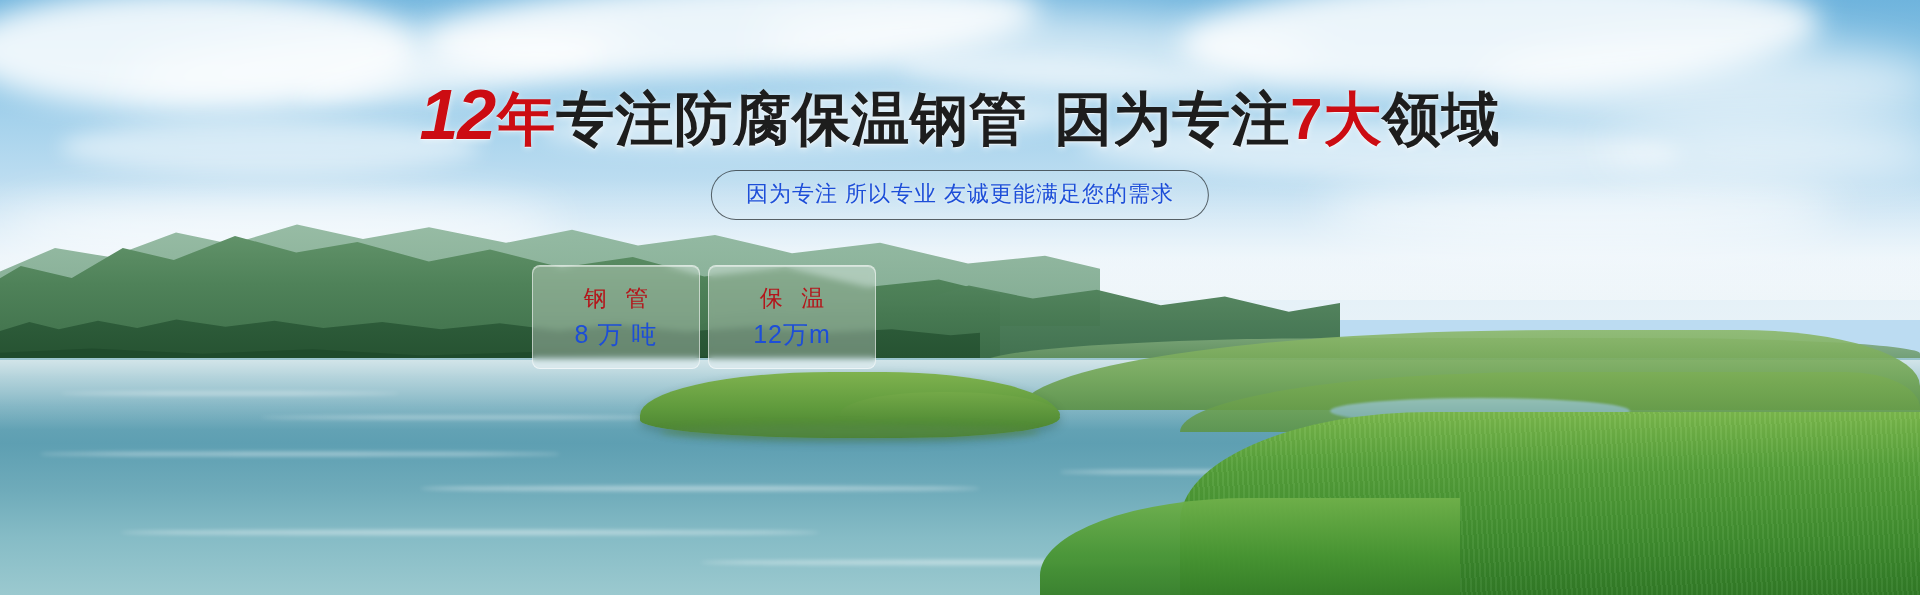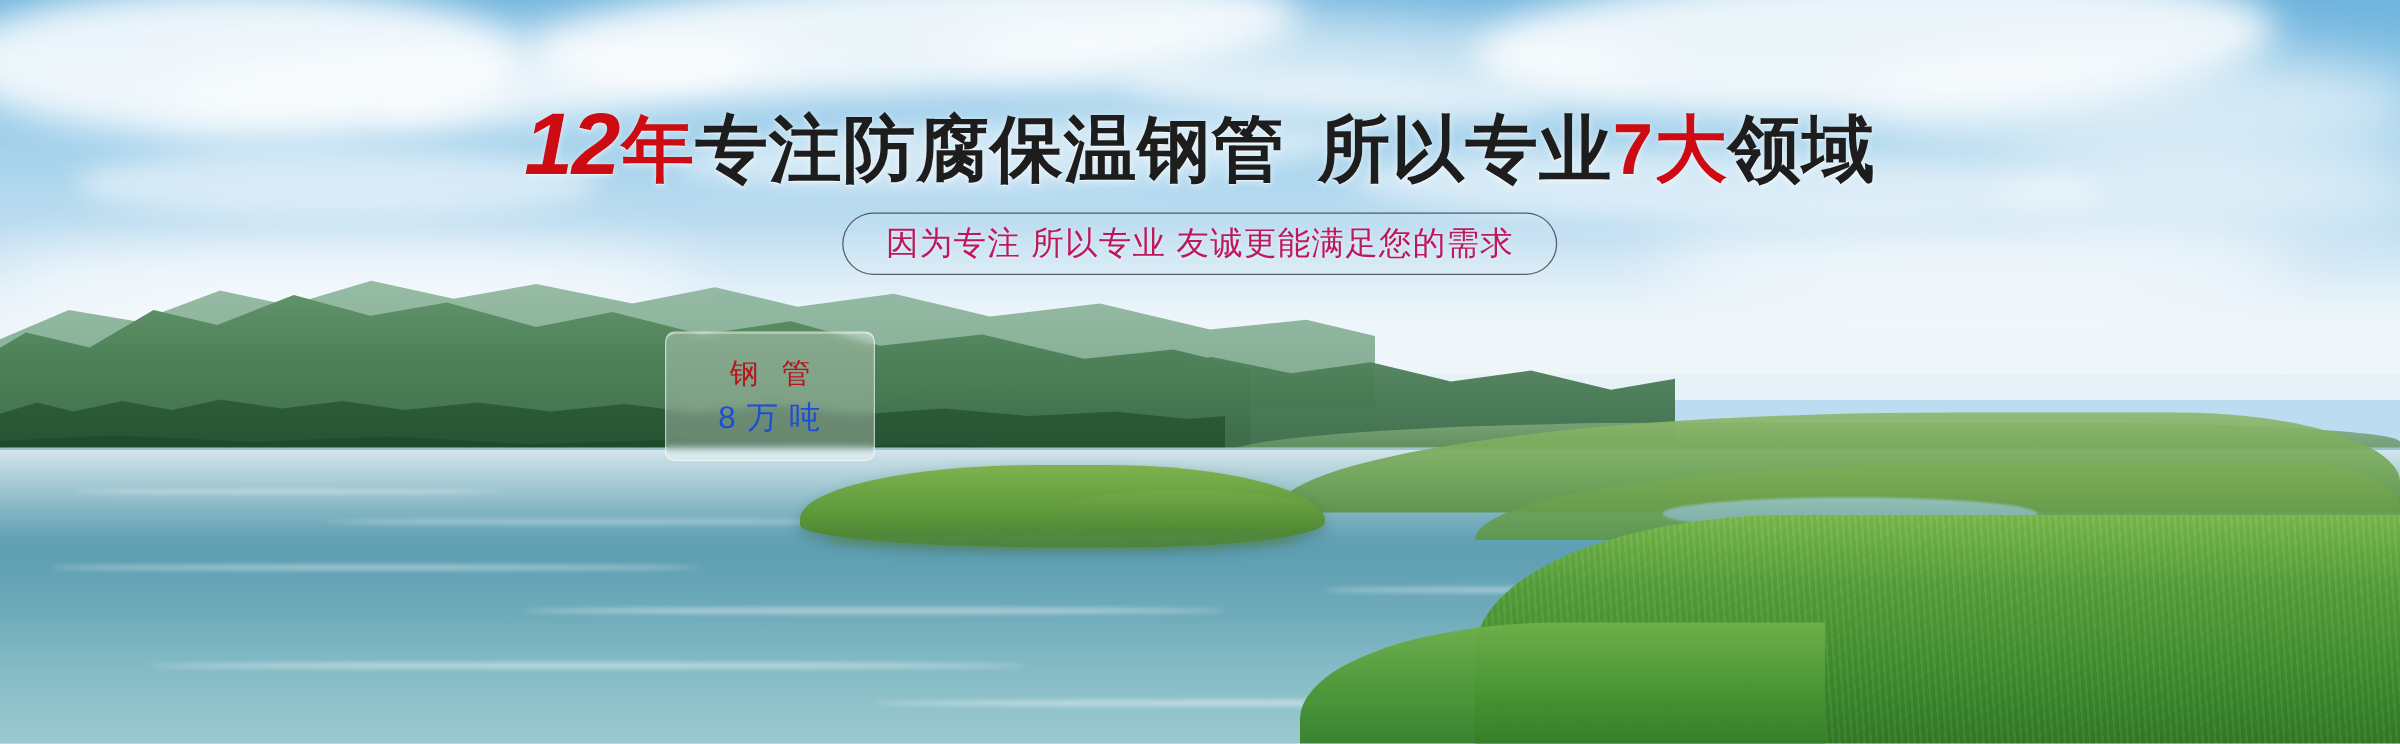--- a/index.html
+++ b/index.html
@@ -177,22 +177,22 @@
     letter-spacing:-1px;
     padding-right:2px;
   }
   .headline .gap{display:inline-block;width:26px;}
 
   .subpill{
     position:absolute;left:50%;top:170px;transform:translateX(-50%);
     padding:8px 34px 10px;
     border:1.5px solid rgba(40,48,52,.75);
     border-radius:26px;
-    font-size:26px;line-height:30px;
-    color:#be185d;
+    font-size:22px;line-height:30px;
+    color:#1d4ed8;
     letter-spacing:1px;
     white-space:nowrap;
     background:rgba(255,255,255,.06);
     text-shadow:0 1px 3px rgba(255,255,255,.5);
   }
 
   
   .cards{
     position:absolute;left:532px;top:265px;
     display:flex;
@@ -270,28 +270,32 @@
   <div class="marsh2"></div>
   <div class="water-inlet"></div>
   <div class="grass-big"></div>
   <div class="grass-tex"></div>
   <div class="grass-left"></div>
 
   <div class="island"></div>
   <div class="island2"></div>
   <div class="island-edge"></div>
 
-  <div class="headline"><span class="red num">12</span><span class="red">年</span><span>专注防腐保温钢管</span><span class="gap"></span><span>所以专业</span><span class="red">7大</span><span>领域</span></div>
+  <div class="headline"><span class="red num">12</span><span class="red">年</span><span>专注防腐保温钢管</span><span class="gap"></span><span>因为专注</span><span class="red">7大</span><span>领域</span></div>
 
   <div class="subpill">因为专注  所以专业  友诚更能满足您的需求</div>
 
   <div class="cards">
 
     <div class="card">
       <div class="card-title">钢 管</div>
       <div class="card-value"><span>8 万 吨</span></div>
     </div>
 
 
+    <div class="card">
+      <div class="card-title">保 温</div>
+      <div class="card-value"><span>12万m</span></div>
+    </div>
 
   </div>
 
 </div>
 
 </body></html>

